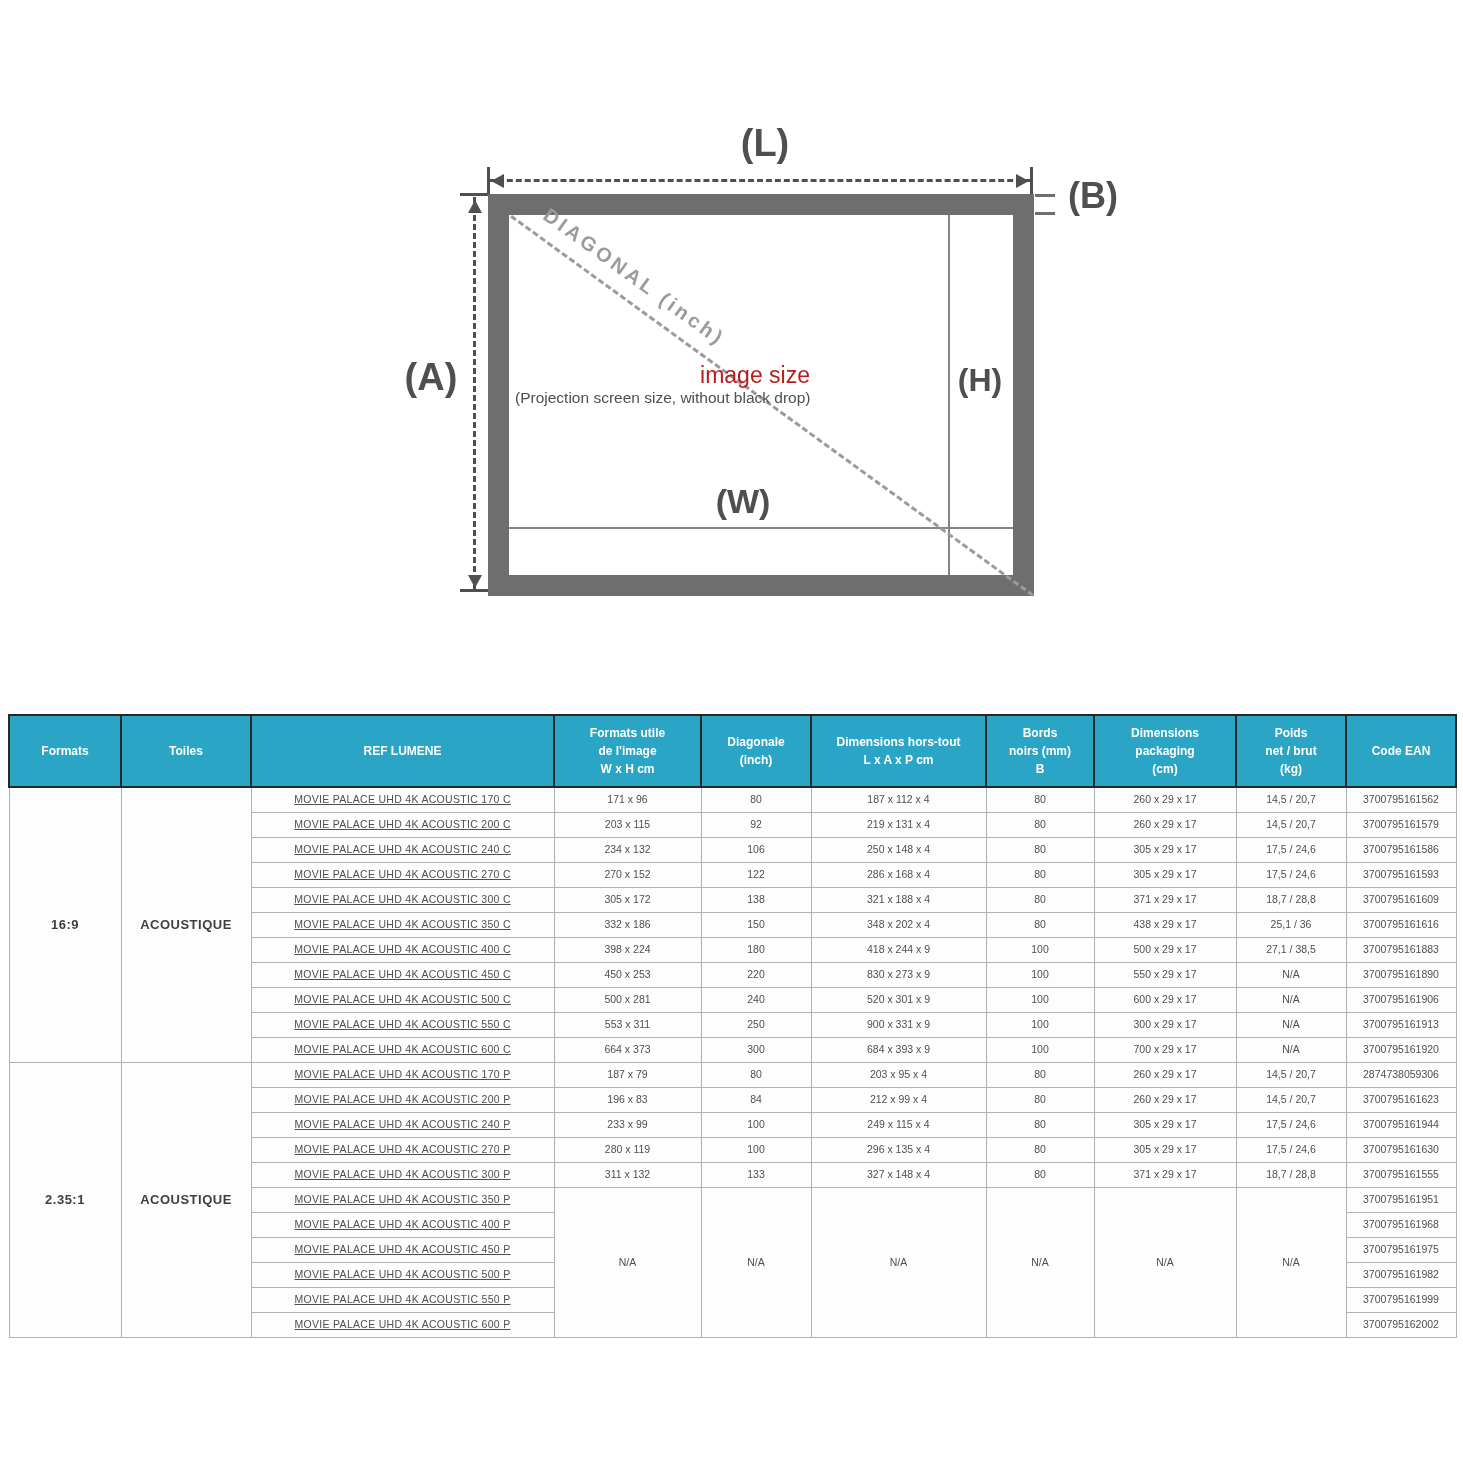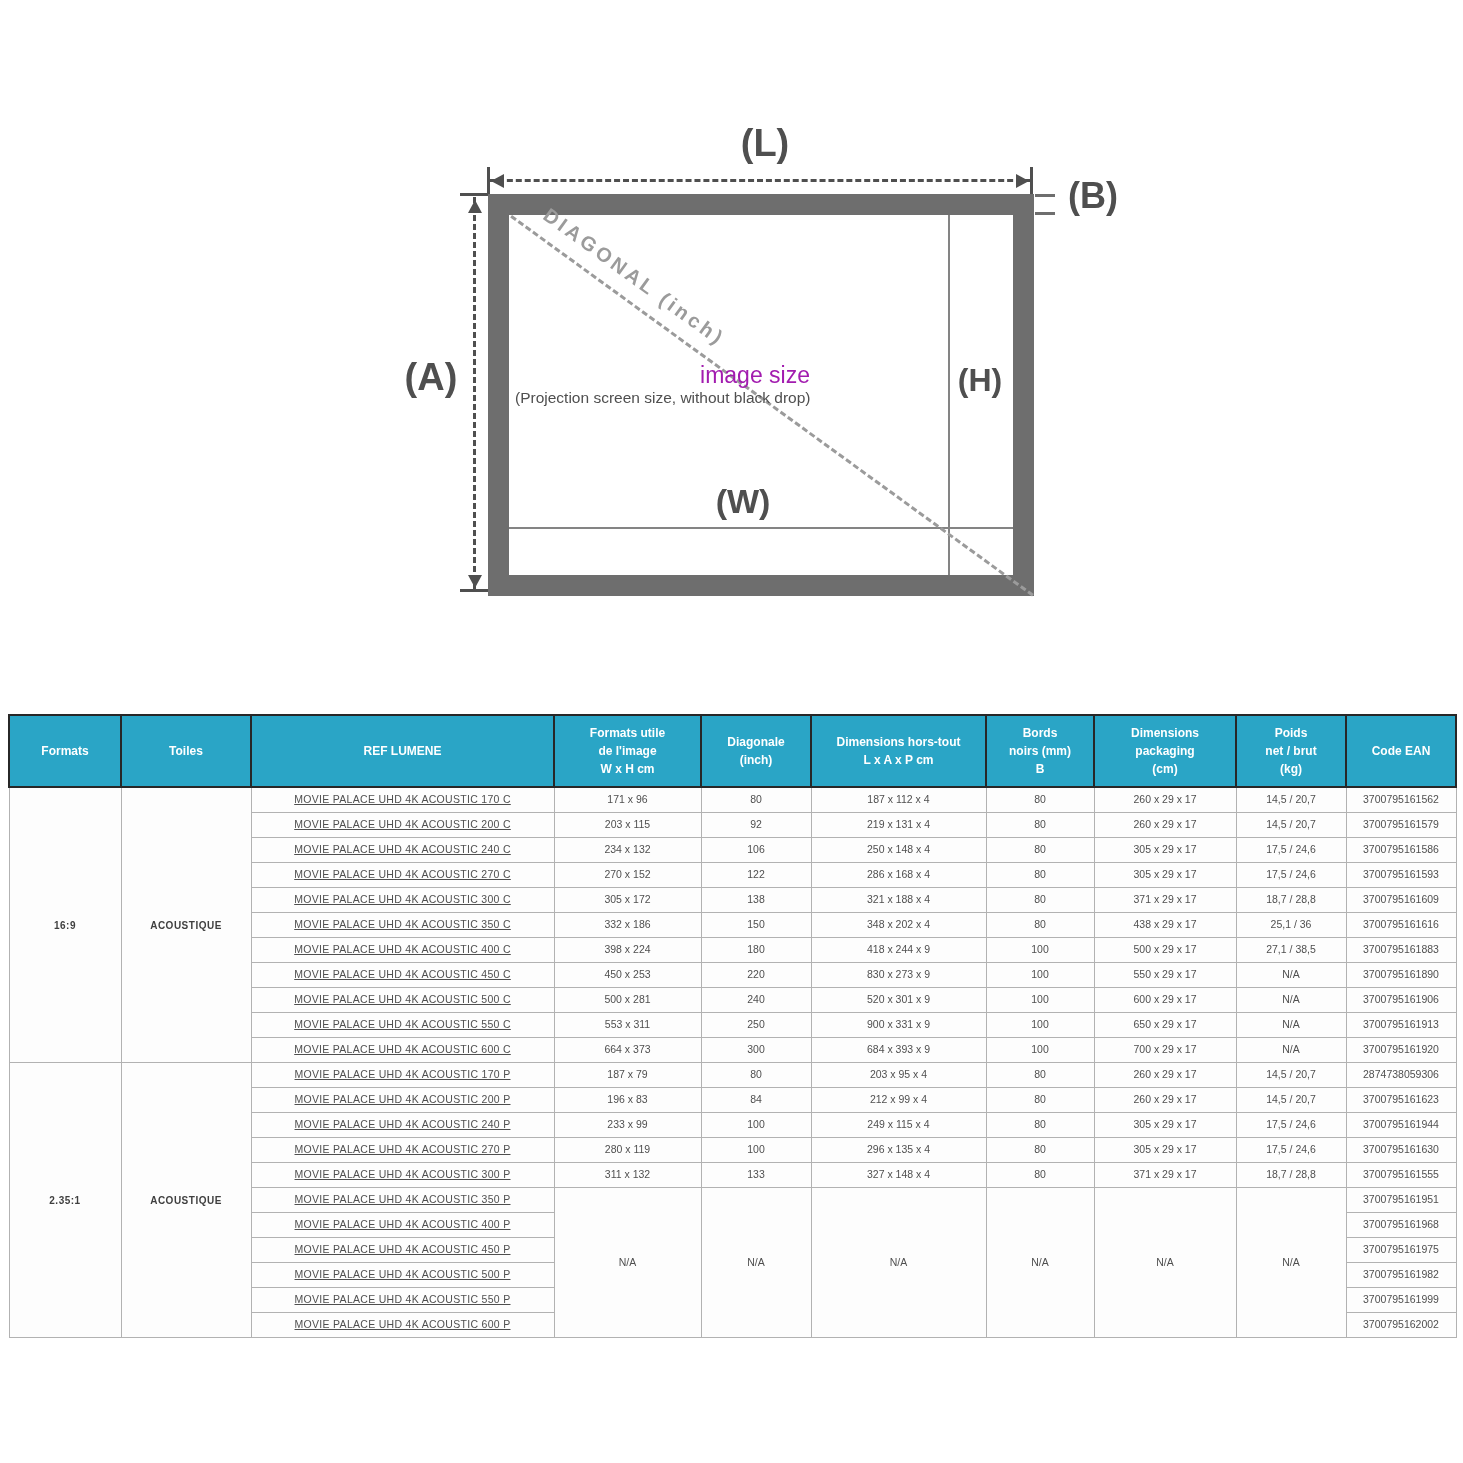--- a/index.html
+++ b/index.html
@@ -32,28 +32,28 @@
   .b-tick1{top:194px;}
   .b-tick2{top:212px;}
 
   .frame{left:488px;top:194px;width:546px;height:402px;border:21px solid #6e6e6e;box-sizing:border-box;background:#fff;}
   .v-line{left:948px;top:215px;width:2px;height:360px;background:#848484;}
   .h-line{left:509px;top:527px;width:504px;height:2px;background:#848484;}
 
   .diag-line{left:512px;top:215px;width:645px;height:0;border-top:3px dashed #9b9b9b;transform:rotate(36deg);transform-origin:0 0;}
   .diag-text{position:absolute;left:26px;top:-36px;font-size:20px;font-weight:600;letter-spacing:3.5px;color:#9b9b9b;white-space:nowrap;}
 
-  .img-size-title{left:555px;top:362px;width:400px;text-align:center;font-size:23px;color:#a21caf;}
+  .img-size-title{left:555px;top:362px;width:400px;text-align:center;font-size:23px;color:#b91c1c;}
   .img-size-sub{left:515px;top:389px;width:480px;text-align:left;font-size:15.5px;color:#4f4f4f;}
 
   
   #spec-table{position:absolute;left:8px;top:714px;width:1447px;border-collapse:collapse;table-layout:fixed;}
   #spec-table th{background:#2aa5c6;color:#ffffff;font-size:12px;font-weight:bold;border:2px solid #272727;height:70px;vertical-align:middle;text-align:center;white-space:pre-line;line-height:1.5;padding:0;}
   #spec-table td{border:1px solid #b2b2b2;background:#fdfdfd;color:#4f4f4f;font-size:10.5px;text-align:center;vertical-align:middle;height:24px;padding:0 2px;line-height:1.1;}
-  #spec-table td.fmt, #spec-table td.toile{font-weight:bold;font-size:10px;color:#3f3f3f;letter-spacing:0.5px;margin-left:32px;}
+  #spec-table td.fmt, #spec-table td.toile{font-weight:bold;font-size:13px;color:#3f3f3f;letter-spacing:0.5px;margin-left:32px;}
   #spec-table td.ref{letter-spacing:0.3px;text-decoration:underline;}
   #spec-table{border:1px solid #7a7a7a;}
 </style>
 </head>
 <body>
 
 <div id="page">
 
   <div>
 
@@ -219,21 +219,21 @@
           <td class="num">600 x 29 x 17</td>
           <td class="num">N/A</td>
           <td class="ean">3700795161906</td>
         </tr>
         <tr>
           <td class="ref">MOVIE PALACE UHD 4K ACOUSTIC 550 C</td>
           <td class="num">553 x 311</td>
           <td class="num">250</td>
           <td class="num">900 x 331 x 9</td>
           <td class="num">100</td>
-          <td class="num">650 x 29 x 17</td>
+          <td class="num">300 x 29 x 17</td>
           <td class="num">N/A</td>
           <td class="ean">3700795161913</td>
         </tr>
         <tr>
           <td class="ref">MOVIE PALACE UHD 4K ACOUSTIC 600 C</td>
           <td class="num">664 x 373</td>
           <td class="num">300</td>
           <td class="num">684 x 393 x 9</td>
           <td class="num">100</td>
           <td class="num">700 x 29 x 17</td>

